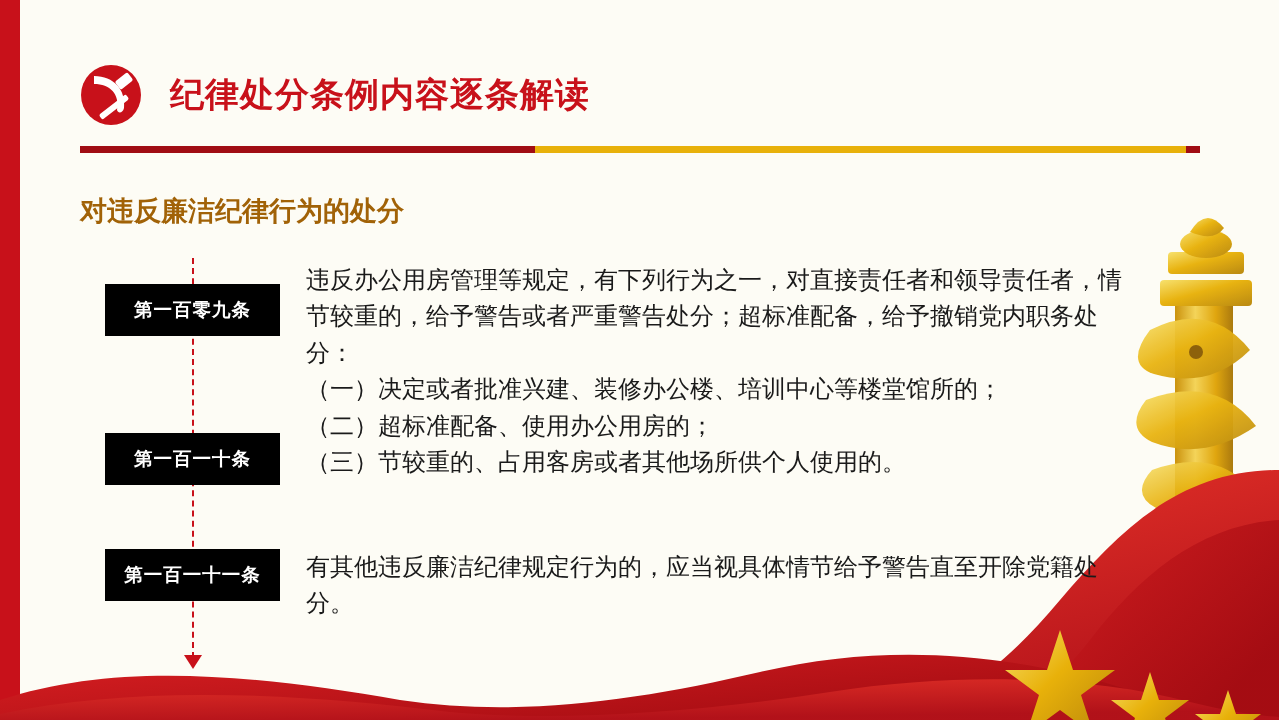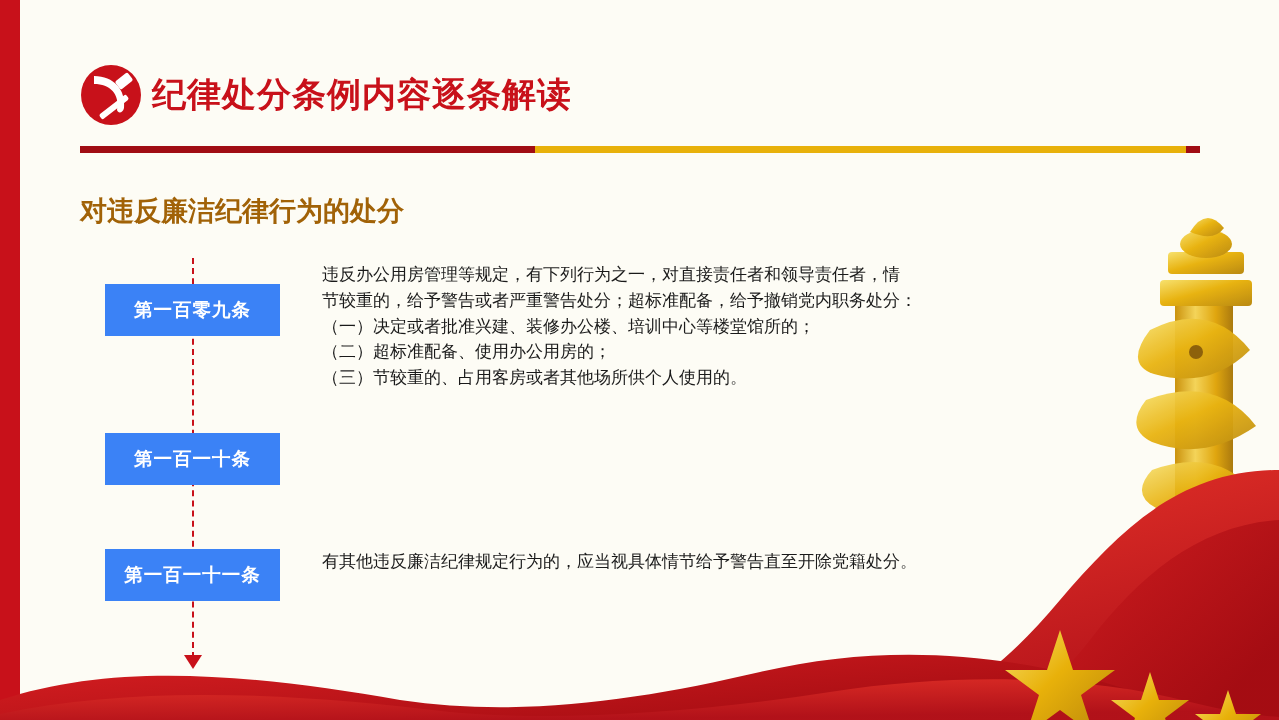--- a/index.html
+++ b/index.html
@@ -36,21 +36,21 @@
   }
   .party-emblem {
     width: 62px;
     height: 62px;
     position: relative;
     flex: none;
   }
   .party-emblem svg { display: block; }
 
   .header-title {
-    margin-left: 10px;
+    margin-left: 28px;
     font-size: 34px;
     font-weight: bold;
     color: #c8111a;
     letter-spacing: 1px;
     white-space: nowrap;
     font-family: "DejaVu Sans", "Liberation Sans", sans-serif;
   }
 
   
   .divider {
@@ -99,33 +99,33 @@
   
   .row {
     position: absolute;
     left: 105px;
     display: flex;
     align-items: flex-start;
   }
   .row-label {
     width: 175px;
     flex: none;
-    background: #3b82f6;
+    background: #000000;
     color: #ffffff;
     font-size: 18.5px;
     font-weight: bold;
     text-align: center;
     padding: 13px 0 14px 0;
     letter-spacing: 1px;
     font-family: "DejaVu Sans", "Liberation Sans", sans-serif;
   }
   .row-body {
-    margin-left: 42px;
+    margin-left: 26px;
     width: 835px;
-    font-size: 17px;
+    font-size: 24px;
     line-height: 1.52;
     color: #1a1a1a;
     font-family: "DejaVu Sans", "Liberation Sans", sans-serif;
     position: relative;
     z-index: 5;
   }
   .row-body p { margin: 0; }
 
   #row-109 { top: 262px; }
   #row-109 .row-label { margin-top: 22px; }

